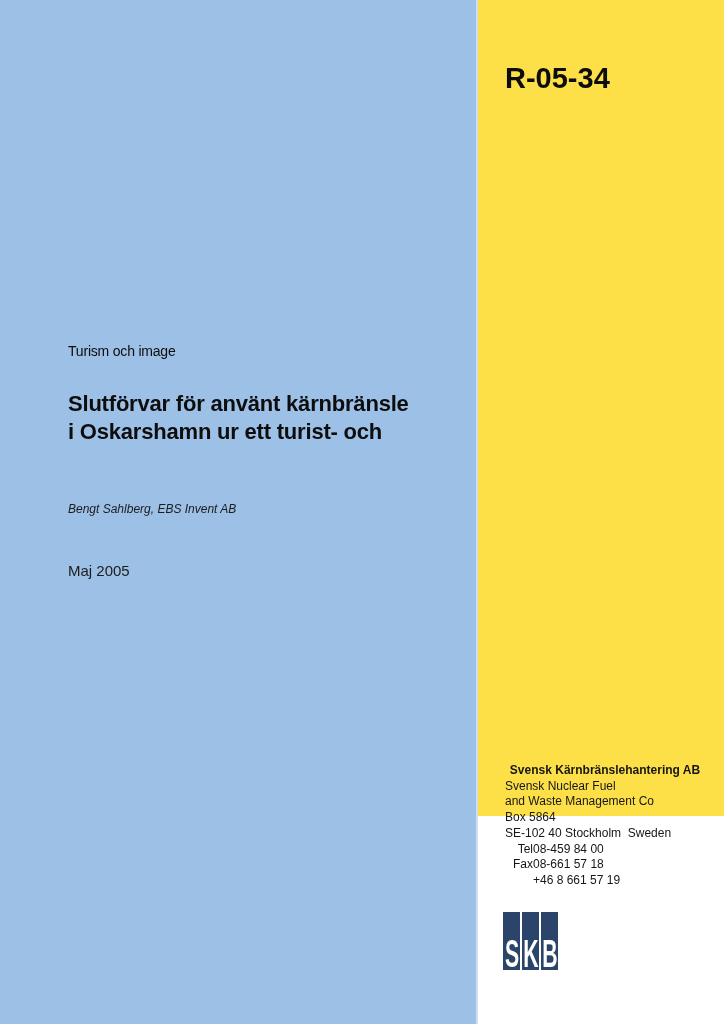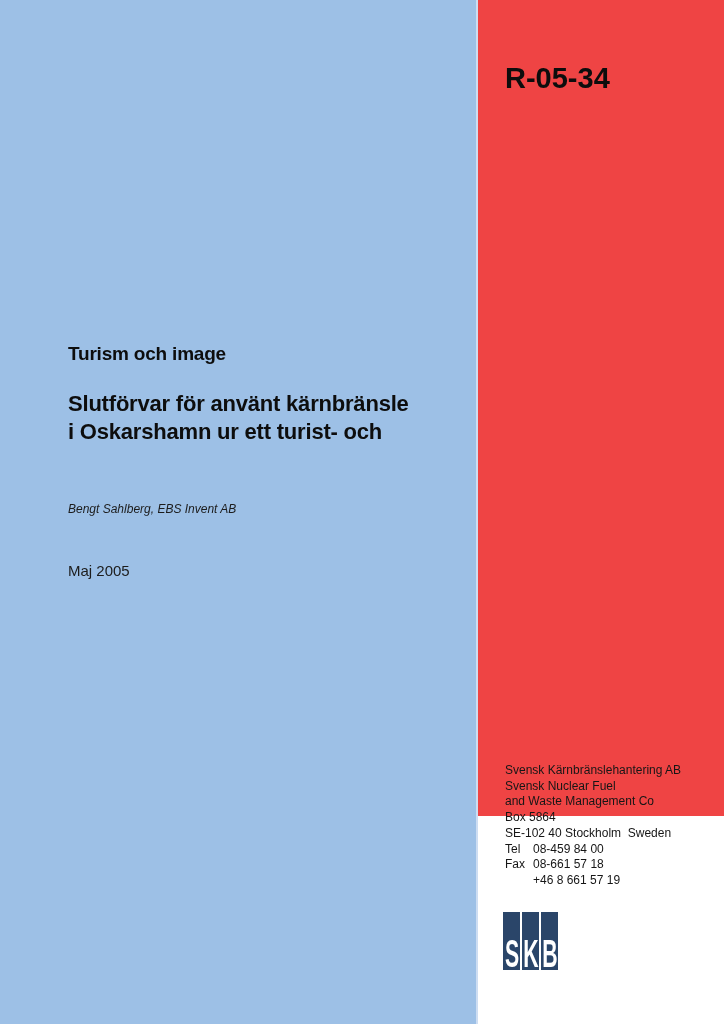--- a/index.html
+++ b/index.html
@@ -6,36 +6,36 @@
   html, body { background: #ffffff; }
   body {
     width: 724px; height: 1024px;
     font-family: "Liberation Sans", sans-serif;
     position: relative;
     overflow: hidden;
   }
   .page {
     position: absolute; top: 0; left: 0;
     width: 724px; height: 816px;
-    background: #ef4444;
+    background: #fde047;
   }
   .blue-panel {
     position: absolute; top: 0; left: 0;
     width: 478px; height: 1024px;
     background: #9dc0e6;
     border-right: 2px solid #cdddf2;
   }
   .report-number {
     position: absolute; left: 505px; top: 64px;
     font-size: 29px; font-weight: bold; color: #0d0d0d;
     letter-spacing: 0px; line-height: 1;
   }
   .title {
     position: absolute; left: 68px; top: 344px;
-    font-size: 19px; font-weight: bold; color: #0d0d0d;
+    font-size: 14px; font-weight: normal; color: #0d0d0d;
     line-height: 1.1; letter-spacing: -0.2px;
   }
   .subtitle {
     position: absolute; left: 68px; top: 390px;
     font-size: 22px; font-weight: bold; color: #0d0d0d;
     line-height: 28px; letter-spacing: -0.2px;
   }
   .author {
     position: absolute; left: 68px; top: 502px;
     font-size: 12px; color: #1c1c1c; line-height: 1.2; font-style: italic;
@@ -43,23 +43,23 @@
   .date {
     position: absolute; left: 68px; top: 562px;
     font-size: 15px; color: #1c1c1c; line-height: 1.2;
   }
   .address {
     position: absolute; left: 505px; top: 763px;
     font-size: 12px; color: #161616; line-height: 15.7px;
     width: 200px;
   }
   .address .line { white-space: pre; }
-  .addr-company { font-weight: normal; white-space: pre; }
+  .addr-company { font-weight: bold; white-space: pre; text-align: center; }
   .contact-row { display: flex; white-space: pre; }
-  .contact-label { display: inline-block; width: 28px; flex: 0 0 28px; }
+  .contact-label { display: inline-block; width: 28px; flex: 0 0 28px; text-align: right; }
   .logo {
     position: absolute; left: 503px; top: 912px;
     width: 55px; height: 58px;
     display: flex; gap: 2px;
   }
   .logo-bar {
     position: relative;
     width: 17px; height: 58px;
     background: #2a4569;
   }

